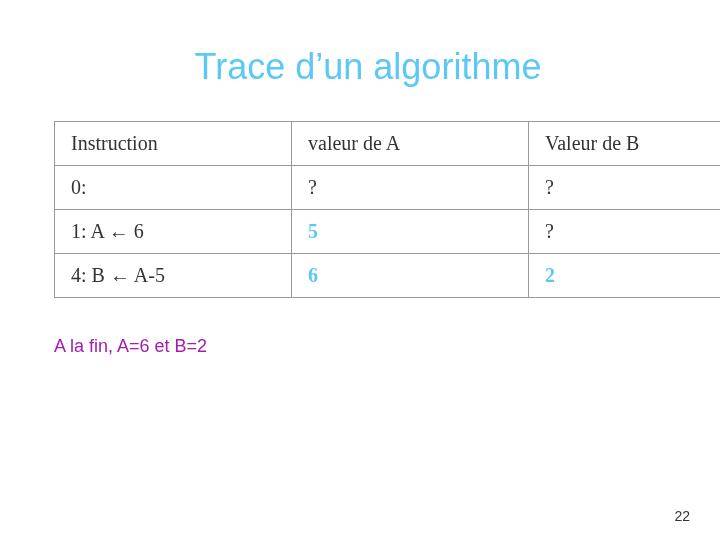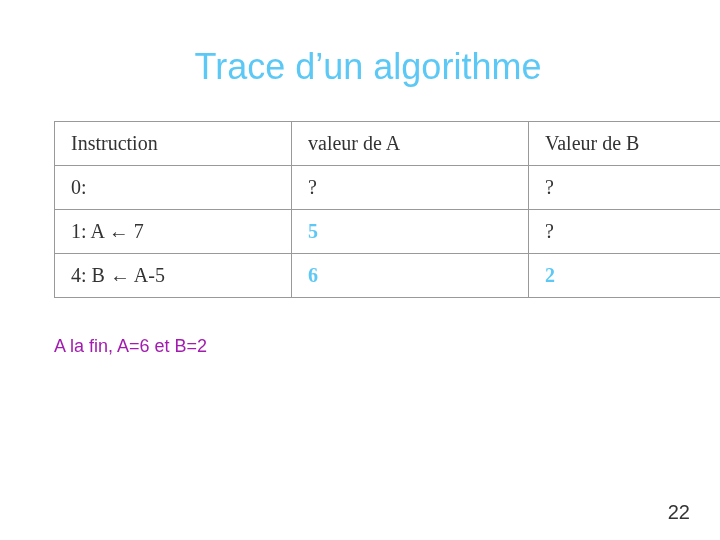--- a/index.html
+++ b/index.html
@@ -56,21 +56,21 @@
     .footer-note {
       margin: 22px 30px 0 30px;
       font-size: 18px;
       color: #a21caf;
     }
 
     .page-number {
       position: absolute;
       bottom: 16px;
       right: 30px;
-      font-size: 20px;
+      font-size: 14px;
       color: #333;
     }
   </style>
 </head>
 <body>
 
 <h1 class="page-title">Trace d’un algorithme</h1>
 
 <div class="table-container">
   <table>
@@ -79,21 +79,21 @@
       <td>Instruction</td>
       <td>valeur de A</td>
       <td>Valeur de B</td>
     </tr>
     <tr>
       <td>0:</td>
       <td>?</td>
       <td>?</td>
     </tr>
     <tr>
-      <td>1: A ← 7</td>
+      <td>1: A ← 6</td>
       <td class="col-a">5</td>
       <td>?</td>
     </tr>
     <tr>
       <td>4: B ← A-5</td>
       <td class="col-a">6</td>
       <td class="col-a">2</td>
     </tr>
   </tbody>
     </table>

